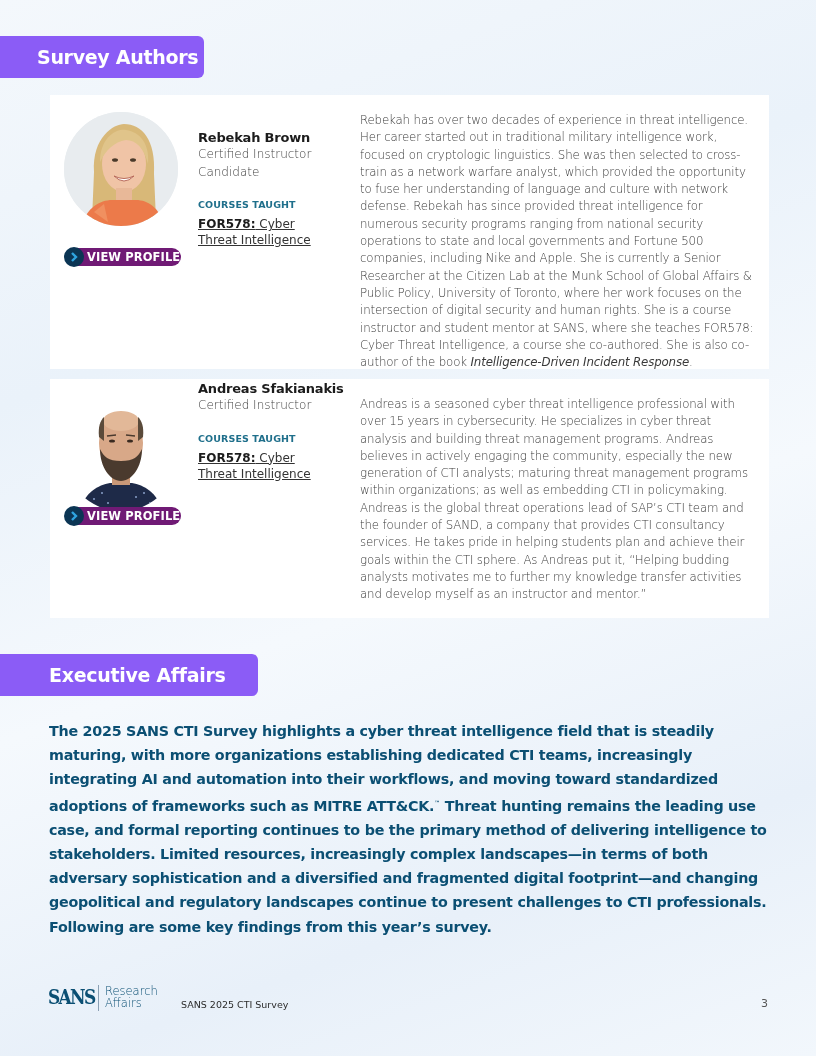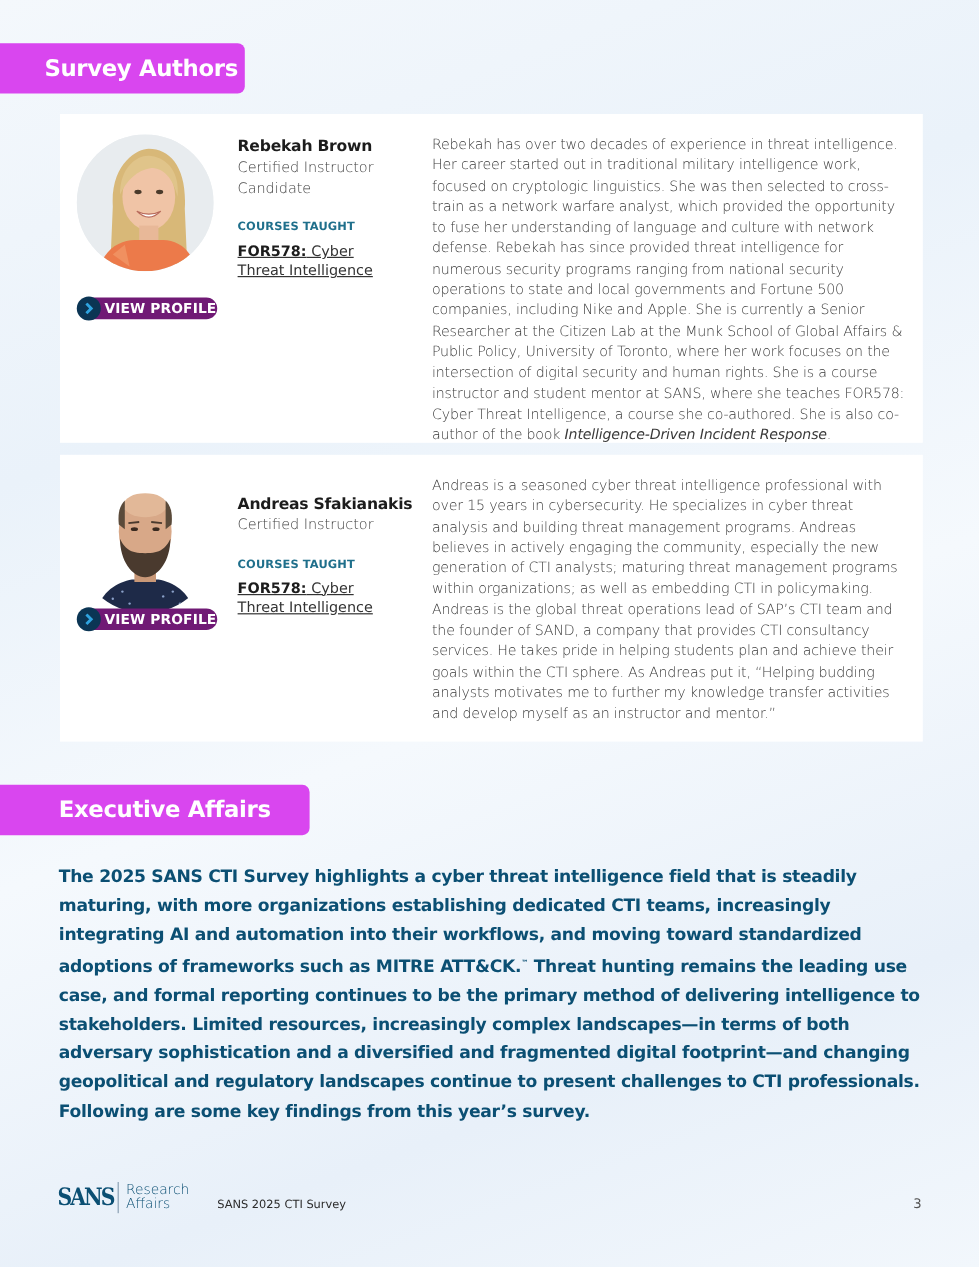--- a/index.html
+++ b/index.html
@@ -5,21 +5,21 @@
     * { box-sizing: border-box; margin: 0; padding: 0; }
     html, body { width: 816px; height: 1056px; overflow: hidden; }
     body {
       font-family: "DejaVu Sans", sans-serif;
       background: linear-gradient(160deg, #f4f8fc 0%, #eaf2fa 30%, #f5f9fd 55%, #e8f0f9 80%, #f2f7fc 100%);
       position: relative;
     }
     .section-banner {
       position: absolute;
       left: 0;
-      background: #d946ef;
+      background: #8b5cf6;
       color: #ffffff;
       font-family: "DejaVu Sans", sans-serif;
       font-weight: bold;
       border-radius: 0 6px 6px 0;
       display: flex;
       align-items: center;
     }
     .banner-authors { top: 36px; width: 204px; height: 42px; padding-left: 37px; font-size: 19px; letter-spacing: -0.3px; }
     .banner-summary { top: 654px; width: 258px; height: 42px; padding-left: 49px; font-size: 19px; letter-spacing: -0.3px; }
 
@@ -73,22 +73,22 @@
       align-items: center;
       justify-content: center;
     }
 
     .author-meta {
       position: absolute;
       left: 148px;
       width: 150px;
       color: #3a3a3a;
     }
-    .card-1 .author-meta { top: 19px; }
-    .card-2 .author-meta { top: 33px; }
+    .card-1 .author-meta { top: 34px; }
+    .card-2 .author-meta { top: 1px; }
     .author-name {
       font-weight: bold;
       font-size: 13px;
       color: #1c1c1c;
       line-height: 17px;
       white-space: nowrap;
       letter-spacing: -0.2px;
     }
     .author-role {
       font-size: 12px;

